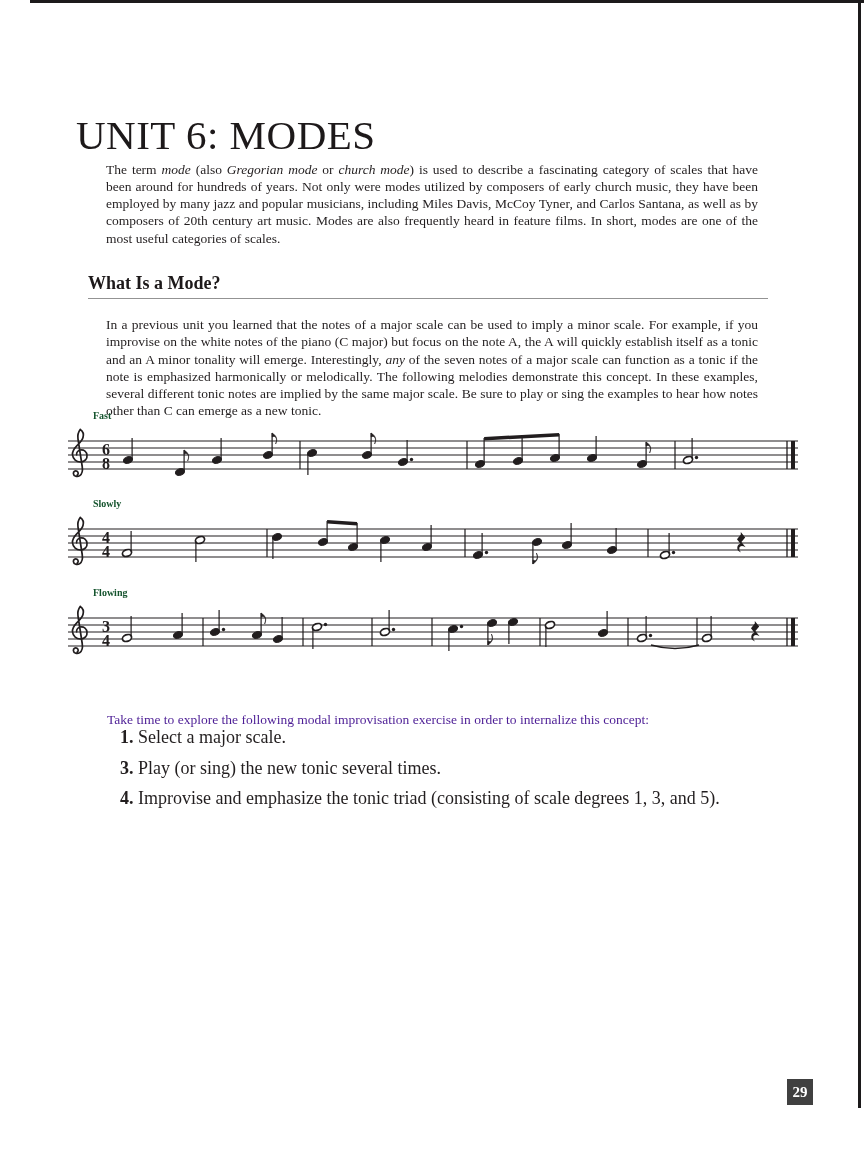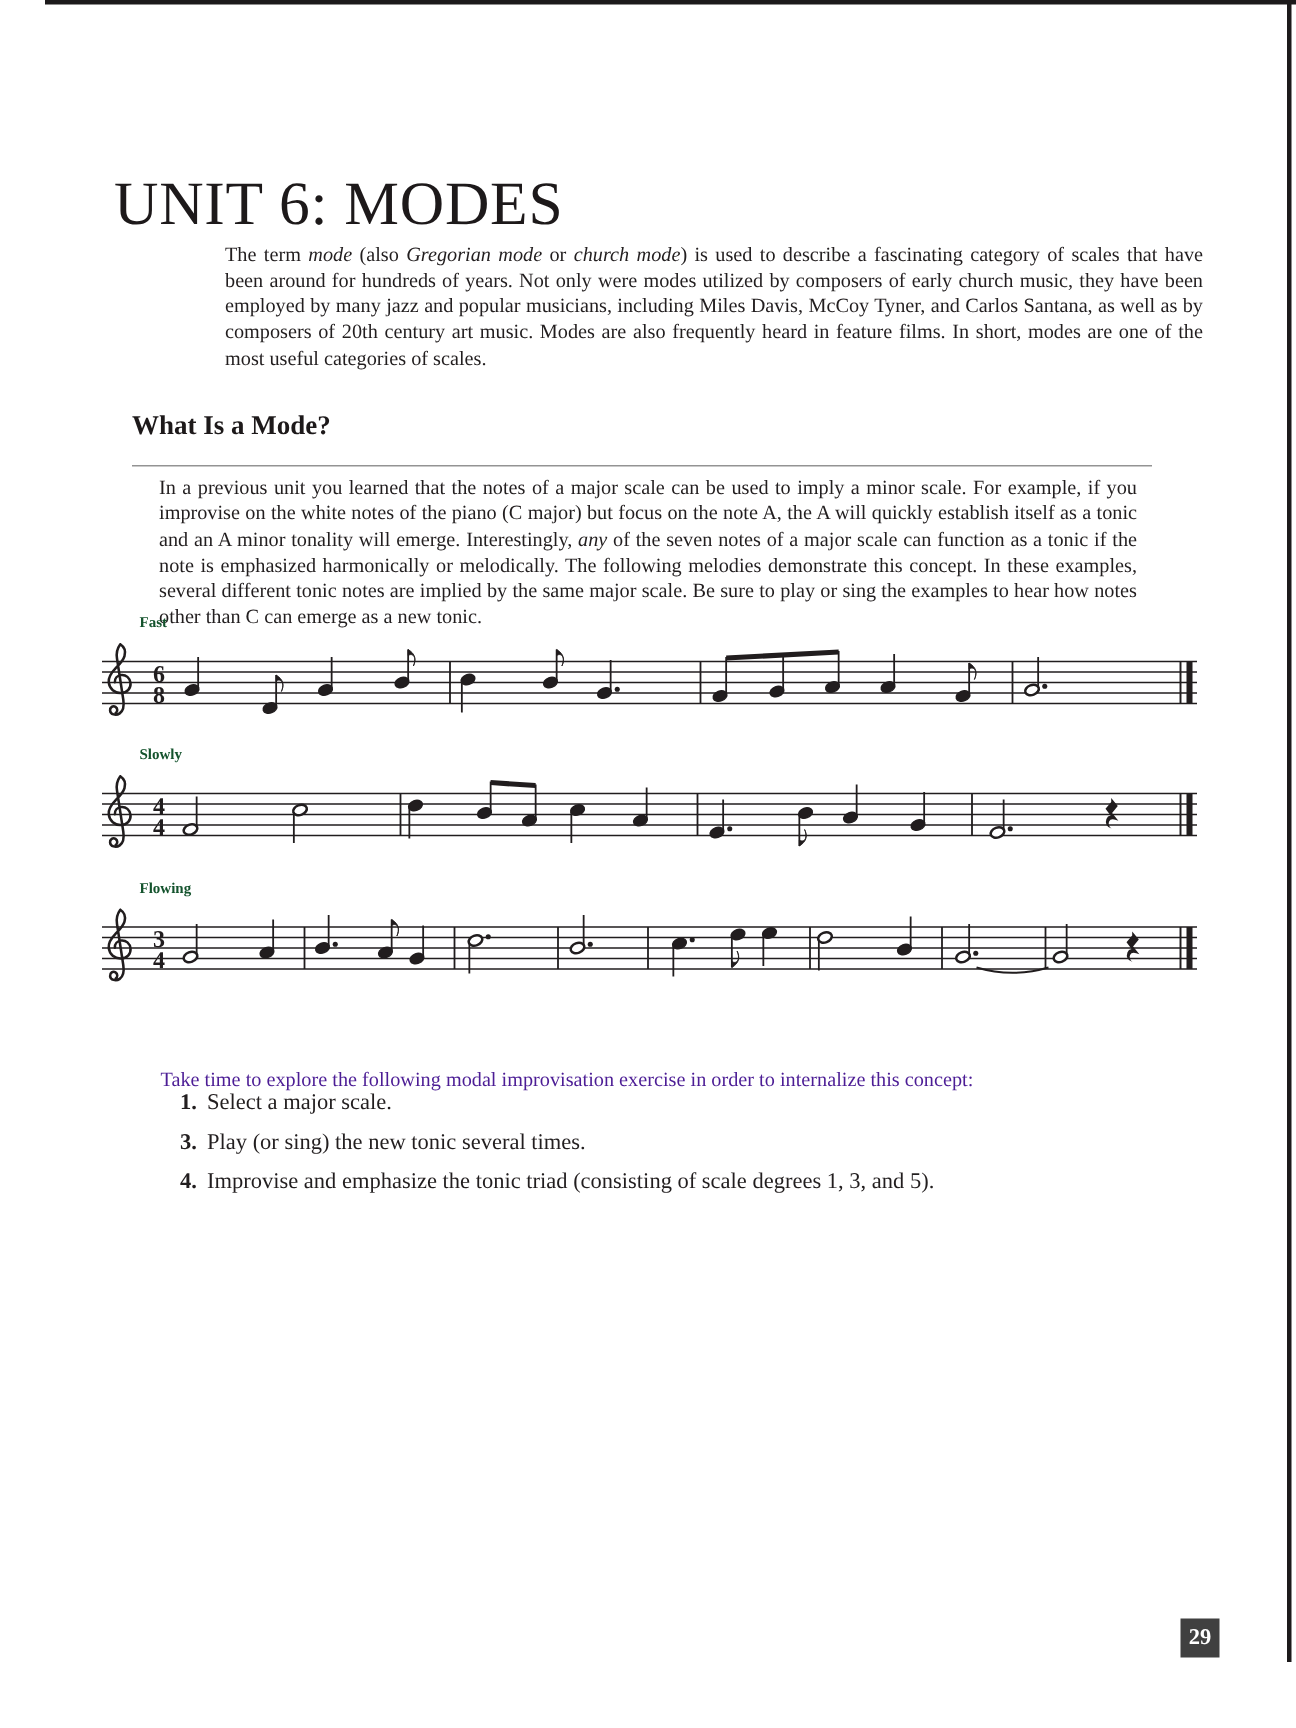--- a/index.html
+++ b/index.html
@@ -12,41 +12,41 @@
   .frame-right{position:absolute;top:0;left:858px;width:3px;height:1108px;background:#1c1a1b;}
   .title{
     position:absolute;left:76px;top:84px;font-size:41px;font-weight:normal;
     letter-spacing:0.5px;color:#1d191a;
   }
   .para{
     position:absolute;left:106px;width:652px;font-size:13.5px;line-height:17.3px;
     text-align:justify;color:#221e1f;
   }
   .it{font-style:italic;}
-  .intro{top:147px;margin-left:44px;}
+  .intro{top:147px;}
   .section-head{
     position:absolute;left:88px;top:258px;width:680px;font-size:18px;font-weight:bold;
-    padding-bottom:16px;border-bottom:1.5px solid #939393;color:#1d191a;
+    padding-bottom:4px;border-bottom:1.5px solid #939393;color:#1d191a;
   }
   .body-para{top:291px;margin-top:25px;}
   .music-block{position:absolute;left:68px;width:730px;height:70px;}
   .tempo-label{
     position:absolute;left:25px;top:-13px;font-size:10px;font-weight:bold;color:#14532d;
   }
   .ex1{top:423px;} .ex2{top:511px;} .ex3{top:600px;text-decoration:underline;}
   svg.staff{position:absolute;left:0;top:0;width:730px;height:70px;display:block;}
   svg.staff text.ts{
     font-family:"Liberation Serif","DejaVu Serif",serif;font-weight:bold;font-size:16px;
     text-anchor:middle;fill:#211d1e;
   }
   .take-time{
     position:absolute;left:107px;top:698px;width:680px;font-size:13.5px;color:#4c1d95;
   }
   .steps{position:absolute;left:120px;top:727px;width:660px;}
-  .step-row{font-size:15px;margin-bottom:9.5px;color:#221e1f;}
+  .step-row{font-size:18px;margin-bottom:9.5px;color:#221e1f;}
   .step-num{font-weight:bold;display:inline-block;width:18px;}
   .page-num-box{
     position:absolute;left:787px;top:1079px;width:26px;height:26px;background:#404040;
     display:flex;align-items:center;justify-content:center;
   }
   .page-num{color:#ffffff;font-size:15px;font-weight:bold;font-family:"Liberation Serif",serif;}
 </style>
 </head>
 <body>
 

